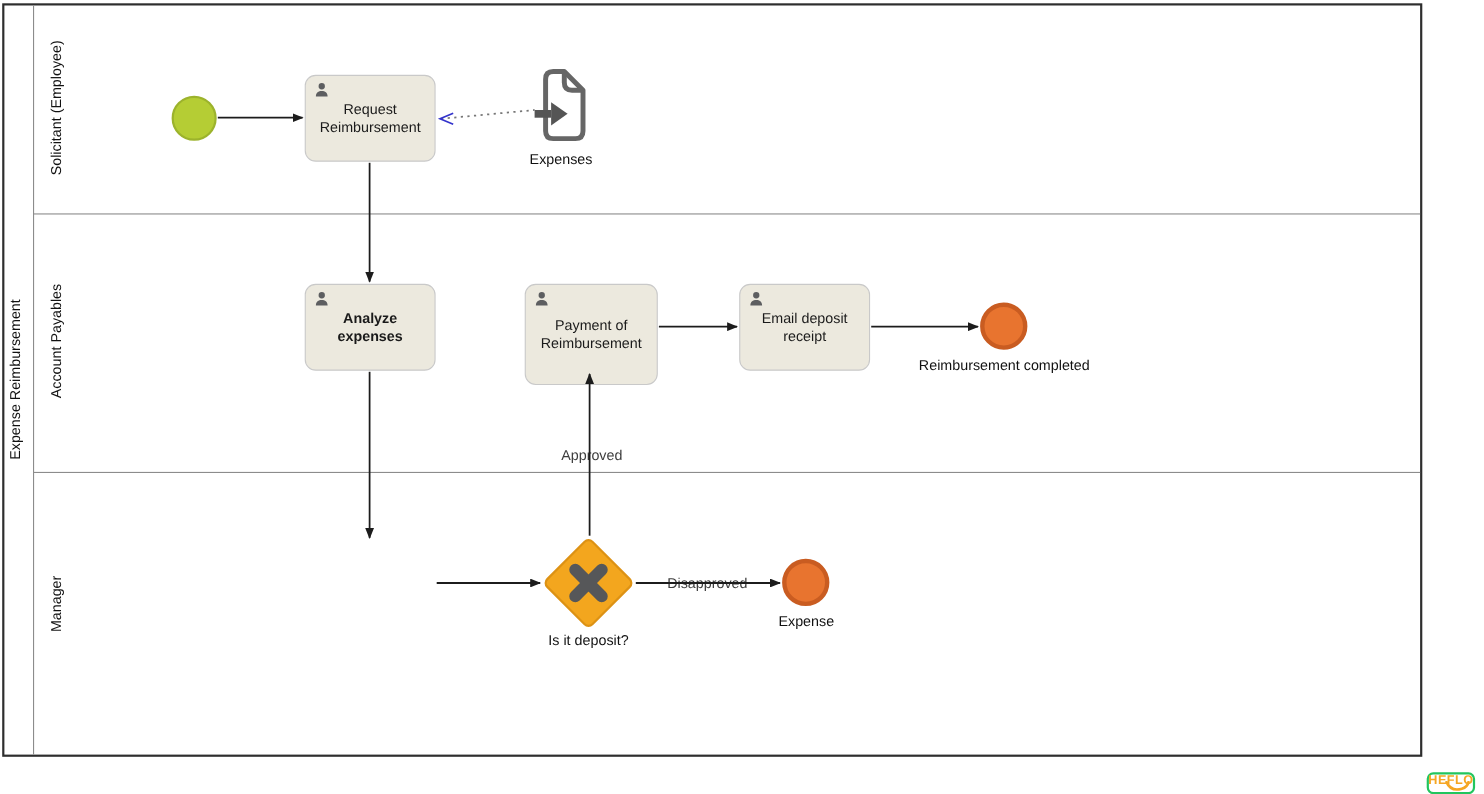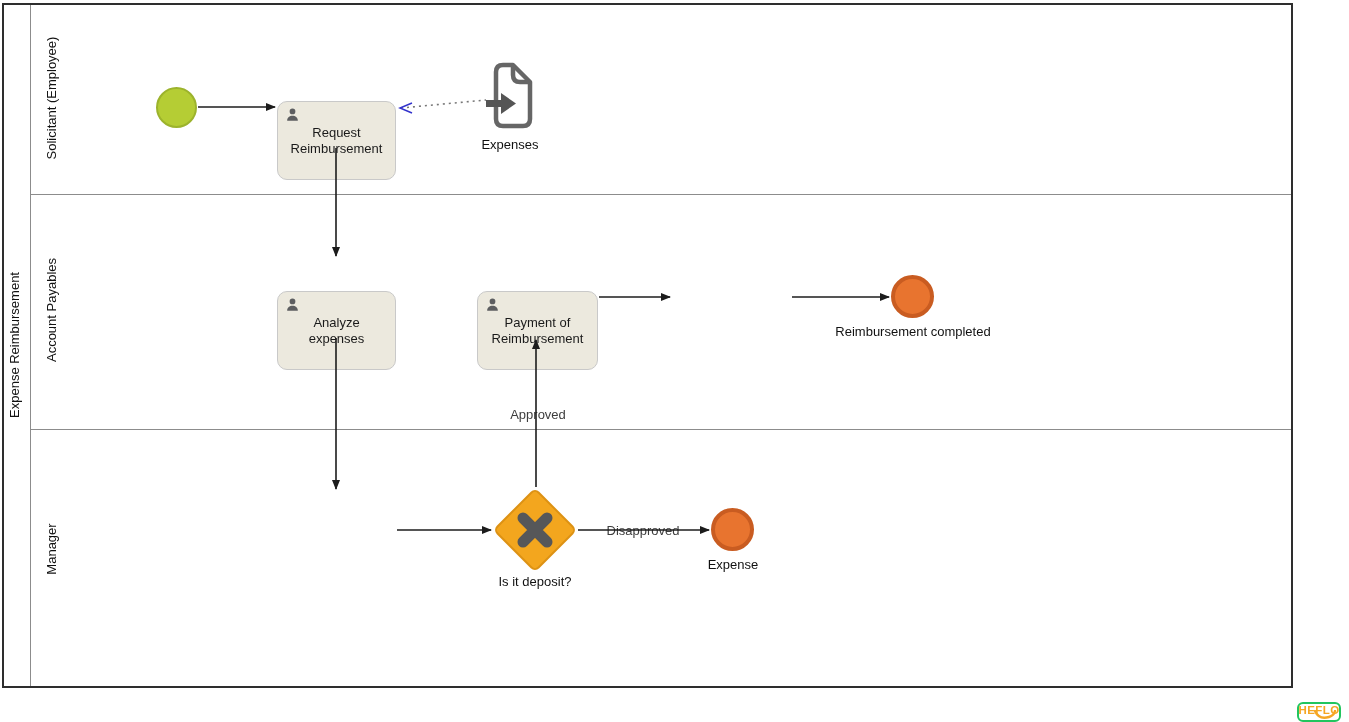--- a/index.html
+++ b/index.html
@@ -19,21 +19,21 @@
     position:absolute; left:26px; right:0; height:1px; background:#8c8c8c;
   }
   .vlabel {
     position:absolute; transform:translate(-50%,-50%) rotate(-90deg);
     white-space:nowrap; font-size:13px; color:#111;
   }
   
   .task {
     position:absolute; background:#ece9de; border:1px solid #c9c9c9; border-radius:10px;
     box-sizing:border-box; display:flex; align-items:center; justify-content:center;
-    text-align:center; font-size:13px; line-height:1.2; color:#1a1a1a; padding:6px 6px;margin-top:33px;
+    text-align:center; font-size:13px; line-height:1.2; color:#1a1a1a; padding:6px 6px;
   }
   .task .person { position:absolute; top:5px; left:7px; width:15px; height:15px; }
   
   .event-start {
     position:absolute; width:41px; height:41px; border-radius:50%;
     background:#b5cd34; border:2px solid #9cb32c; box-sizing:border-box;
   }
   .event-end {
     position:absolute; width:43px; height:43px; border-radius:50%;
     background:#e8742f; border:4px solid #c95c21; box-sizing:border-box;
@@ -85,34 +85,40 @@
 
   <div class="event-start" style="left:156px; top:87px;"></div>
 
   <div class="task" style="left:277px; top:68px; width:119px; height:79px;">
     <svg class="person" viewBox="0 0 24 24">
       <path fill="#5d5e60" d="M12 2.5a4.6 4.6 0 1 1 0 9.2 4.6 4.6 0 0 1 0-9.2zM3.5 21.5c0-4.6 3.8-7.4 8.5-7.4s8.5 2.8 8.5 7.4v.5h-17z"></path>
     </svg>
     <span>Request Reimbursement</span>
   </div>
 
-  <div class="task" style="left:277px; top:258px; width:119px; height:79px;">
+  <div class="task" style="left:277px; top:258px; width:119px; height:79px;font-weight:bold;">
     <svg class="person" viewBox="0 0 24 24">
       <path fill="#5d5e60" d="M12 2.5a4.6 4.6 0 1 1 0 9.2 4.6 4.6 0 0 1 0-9.2zM3.5 21.5c0-4.6 3.8-7.4 8.5-7.4s8.5 2.8 8.5 7.4v.5h-17z"></path>
     </svg>
     <span>Analyze expenses</span>
   </div>
 
-  <div class="task" style="left:477px; top:258px; width:121px; height:79px;">
+  <div class="task" style="left:477px; top:258px; width:121px; height:92px;">
     <svg class="person" viewBox="0 0 24 24">
       <path fill="#5d5e60" d="M12 2.5a4.6 4.6 0 1 1 0 9.2 4.6 4.6 0 0 1 0-9.2zM3.5 21.5c0-4.6 3.8-7.4 8.5-7.4s8.5 2.8 8.5 7.4v.5h-17z"></path>
     </svg>
     <span>Payment of Reimbursement</span>
   </div>
 
+  <div class="task" style="left:672px; top:258px; width:119px; height:79px;">
+    <svg class="person" viewBox="0 0 24 24">
+      <path fill="#5d5e60" d="M12 2.5a4.6 4.6 0 1 1 0 9.2 4.6 4.6 0 0 1 0-9.2zM3.5 21.5c0-4.6 3.8-7.4 8.5-7.4s8.5 2.8 8.5 7.4v.5h-17z"></path>
+    </svg>
+    <span>Email deposit receipt</span>
+  </div>
 
 
   <div class="gateway"></div>
   <svg class="gateway-x" width="44" height="44">
     <path d="M10 10 L34 34 M34 10 L10 34" stroke="#565759" stroke-width="11" stroke-linecap="round" fill="none"></path>
   </svg>
   <div class="node-label" style="left:535px; top:574px;">Is it deposit?</div>
 
   <div class="event-end" style="left:891px; top:275px;"></div>
   <div class="node-label" style="left:913px; top:324px;">Reimbursement completed</div>

